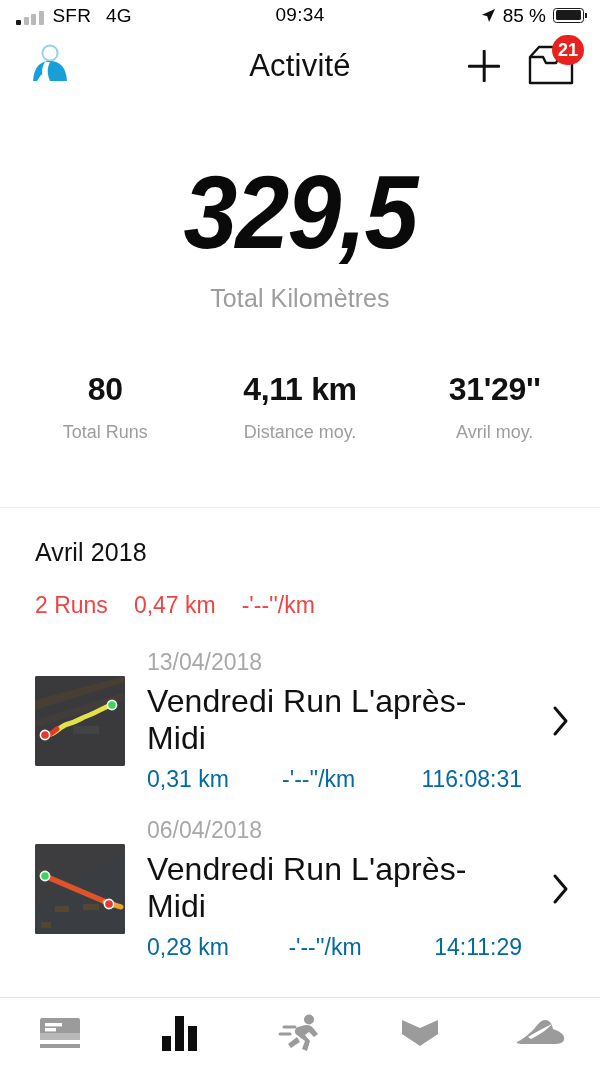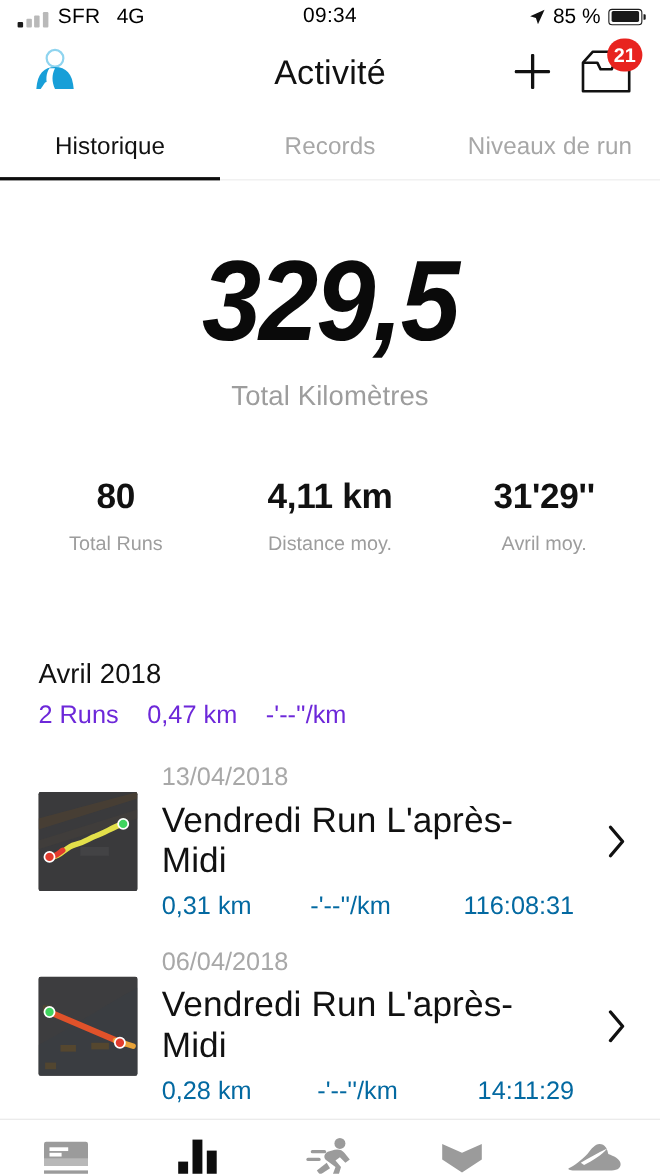--- a/index.html
+++ b/index.html
@@ -45,21 +45,21 @@
     height:72px; flex:0 0 72px;
     display:flex; align-items:center;
     padding:0 22px;
     position:relative;
   }
   .avatar { width:56px; height:56px; display:flex; align-items:center; justify-content:center; }
   .nav-title {
     position:absolute; left:0; right:0; text-align:center;
     font-size:31px; color:#111; letter-spacing:.2px; pointer-events:none;
   }
-  .nav-right { margin-left:auto; display:flex; align-items:flex-start; gap:18px; }
+  .nav-right { margin-left:auto; display:flex; align-items:center; gap:18px; }
   .plus-btn { width:44px; height:44px; position:relative; }
   .plus-btn::before, .plus-btn::after {
     content:""; position:absolute; background:#111; border-radius:1px;
   }
   .plus-btn::before { left:50%; top:6px; width:2.6px; height:32px; transform:translateX(-50%); }
   .plus-btn::after { top:50%; left:6px; height:2.6px; width:32px; transform:translateY(-50%); }
   .inbox-wrap { position:relative; width:54px; height:46px; }
   .badge {
     position:absolute; top:-8px; right:-6px;
     min-width:30px; height:30px; padding:0 6px;
@@ -99,21 +99,21 @@
   .stats { display:flex; margin-top:58px; padding:0 8px; }
   .stat { flex:1; text-align:center; }
   .stat-value { font-size:32px; font-weight:700; color:#111; letter-spacing:-.3px; }
   .stat-label { margin-top:14px; font-size:18px; color:#9d9d9d; }
 
   .divider { height:1px; background:#ededed; margin-top:64px; }
 
   
   .month { padding:30px 50px 0 35px; }
   .month-title { font-size:25px; color:#111; letter-spacing:.1px; }
-  .month-sub { margin-top:8px; font-size:23px; color:#6d28d9; display:flex; gap:26px;align-items:flex-end; }
+  .month-sub { margin-top:25px; font-size:23px; color:#ef4444; display:flex; gap:26px;align-items:flex-end; }
 
   
   .runs { margin-top:18px; }
   .run-row {
     display:flex; align-items:center;
     padding:12px 22px 12px 35px;
     gap:22px;
   }
   .thumb { width:90px; height:90px; flex:0 0 90px; border-radius:2px; position:relative; overflow:hidden; background:#3b3b3b; }
   .thumb svg { position:absolute; inset:0; width:100%; height:100%; display:block; }
@@ -179,33 +179,20 @@
       <div class="inbox-wrap">
         <svg width="54" height="46" viewBox="0 0 54 46">
           <path d="M6 14 L15 4 L39 4 L48 14 L48 40 L6 40 Z" fill="none" stroke="#111" stroke-width="2.4" stroke-linejoin="round"></path>
           <path d="M6 14 L19 14 L22 20 L32 20 L35 14 L48 14" fill="none" stroke="#111" stroke-width="2.4" stroke-linejoin="round"></path>
         </svg>
         <div class="badge" style="background: rgb(232, 35, 31);">21</div>
       </div>
     </div>
   </div>
 
-  <div class="tabs">
-    <div class="tabs-hairline"></div>
-    <div class="tab active">
-      <span>Historique</span>
-    </div>
-    <div class="tab">
-      <span>Records</span>
-    </div>
-    <div class="tab">
-      <span>Niveaux de run</span>
-    </div>
-    <div class="tabs-indicator" style="background: rgb(13, 13, 13);"></div>
-  </div>
 
   <div class="summary">
     <div class="big-number">329,5</div>
     <div class="big-label">Total Kilomètres</div>
 
     <div class="stats">
       <div class="stat">
         <div class="stat-value">80</div>
         <div class="stat-label">Total Runs</div>
       </div>

